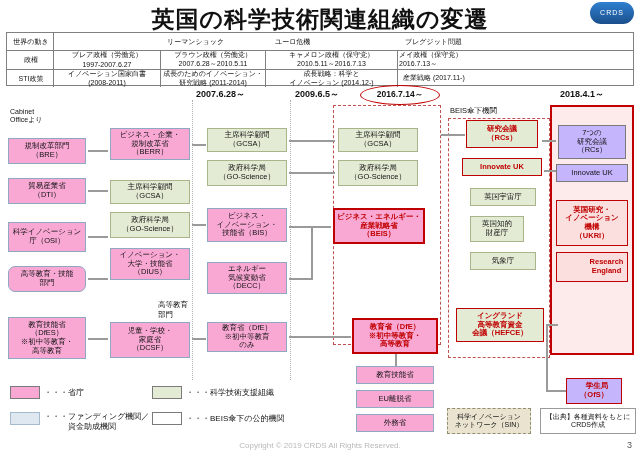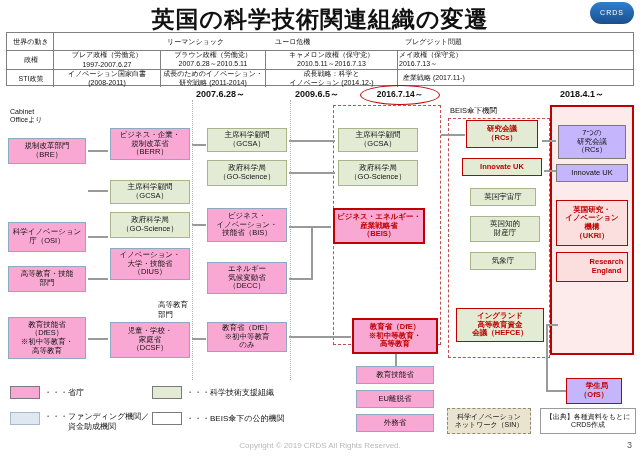--- a/index.html
+++ b/index.html
@@ -122,23 +122,25 @@
   <div class="dashbox" style="left:333px;top:105px;width:108px;height:240px;"></div>
   <div class="dashbox" style="left:448px;top:118px;width:102px;height:240px;"></div>
   <div class="redbox-fill" style="left:550px;top:105px;width:84px;height:250px;"></div>
 
   <div class="lbl" style="left:450px;top:106px;">BEIS傘下機関</div>
 
   <div class="lbl" style="left:10px;top:108px;white-space:pre-line;font-size:7px;">Cabinet
 Officeより</div>
   <div class="bx blue" style="left:8px;top:138px;width:78px;height:26px;white-space:pre-line;">規制改革部門
 （BRE）</div>
+  <div class="bx blue" style="left:8px;top:178px;width:78px;height:26px;white-space:pre-line;">貿易産業省
+（DTI）</div>
   <div class="bx blue" style="left:8px;top:222px;width:78px;height:30px;white-space:pre-line;">科学イノベーション
 庁（OSI）</div>
-  <div class="bx blue" style="left:8px;top:266px;width:78px;height:26px;white-space:pre-line;">高等教育・技能
+  <div class="bx blue" style="left:8px;top:266px;width:78px;height:26px;white-space:pre-line;border-radius:7px;">高等教育・技能
 部門</div>
   <div class="bx blue" style="left:8px;top:317px;width:78px;height:42px;white-space:pre-line;">教育技能省
 （DfES）
 ※初中等教育・
 高等教育</div>
 
   <div class="bx blue" style="left:110px;top:128px;width:80px;height:32px;white-space:pre-line;">ビジネス・企業・
 規制改革省
 （BERR）</div>
   <div class="bx green" style="left:110px;top:180px;width:80px;height:24px;white-space:pre-line;">主席科学顧問
@@ -179,21 +181,21 @@
 ※初中等教育・
 高等教育</div>
   <div class="bx blue" style="left:356px;top:366px;width:78px;height:18px;">教育技能省</div>
   <div class="bx blue" style="left:356px;top:390px;width:78px;height:18px;">EU離脱省</div>
   <div class="bx blue" style="left:356px;top:414px;width:78px;height:18px;">外務省</div>
 
   <div class="bx green" style="left:466px;top:120px;width:72px;height:28px;white-space:pre-line;color:#c00000;font-weight:bold;border:1.5px solid #c00000;">研究会議
 （RCs）</div>
   <div class="bx green" style="left:462px;top:158px;width:80px;height:18px;color:#c00000;font-weight:bold;border:1.5px solid #c00000;">Innovate UK</div>
   <div class="bx green" style="left:470px;top:188px;width:66px;height:18px;">英国宇宙庁</div>
-  <div class="bx green" style="left:470px;top:216px;width:70px;height:26px;white-space:pre-line;">英国知的
+  <div class="bx green" style="left:470px;top:216px;width:54px;height:26px;white-space:pre-line;">英国知的
 財産庁</div>
   <div class="bx green" style="left:470px;top:252px;width:66px;height:18px;">気象庁</div>
   <div class="bx green" style="left:456px;top:308px;width:88px;height:34px;white-space:pre-line;color:#c00000;font-weight:bold;border:1.5px solid #c00000;">イングランド
 高等教育資金
 会議（HEFCE）</div>
 
   <div class="bx white" style="left:558px;top:125px;width:68px;height:34px;white-space:pre-line;">7つの
 研究会議
 （RCs）</div>
   <div class="bx white" style="left:556px;top:164px;width:72px;height:18px;">Innovate UK</div>

